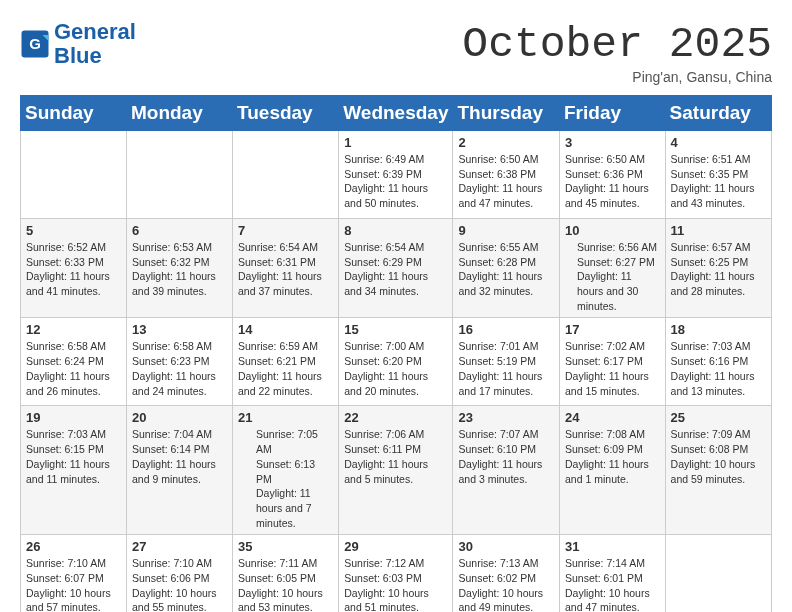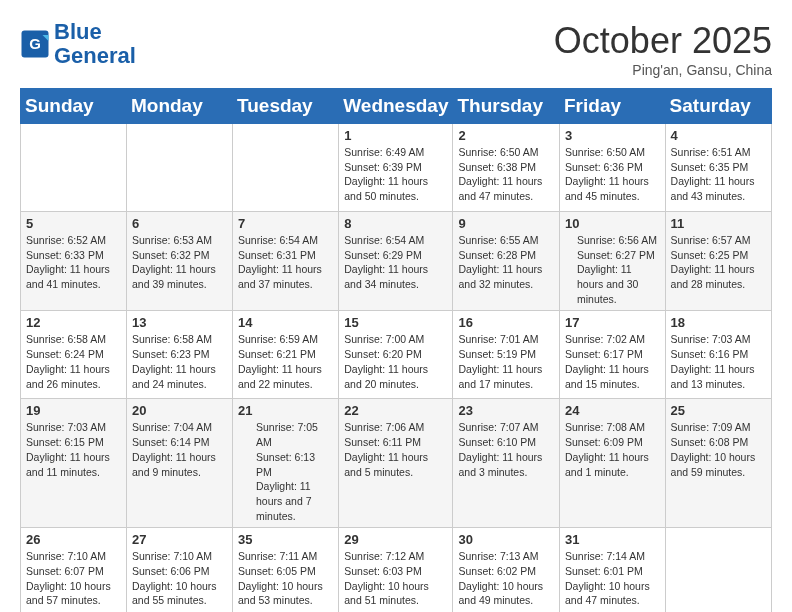--- a/index.html
+++ b/index.html
@@ -28,23 +28,24 @@
     }
     .logo-icon {
       width: 30px;
       height: 30px;
       margin-right: 4px;
     }
     .title-block {
       text-align: right;
     }
     .month-title {
-      font-size: 36px;
+      font-size: 43px;
       color: #333;
       font-weight: normal;
+      font-family: Liberation Mono, monospace;
     }
     .subtitle {
       font-size: 14px;
       color: #555;
     }
     table {
       width: 100%;
       border-collapse: collapse;
       font-size: 11px;
     }
@@ -87,22 +88,22 @@
 <body>
 
 <div class="header">
   <div class="logo">
     <svg class="logo-icon" viewBox="0 0 40 40">
       <rect x="2" y="2" width="36" height="36" rx="4" fill="#1a5fa8"></rect>
       <text x="20" y="26" text-anchor="middle" fill="white" font-size="20" font-weight="bold">G</text>
       <polygon points="30,8 38,8 38,16" fill="#4db8e8"></polygon>
     </svg>
     <div class="logo-text">
+      <div>General</div>
       <div>Blue</div>
-      <div>General</div>
     </div>
   </div>
   <div class="title-block">
     <div class="month-title">October 2025</div>
     <div class="subtitle">Ping'an, Gansu, China</div>
   </div>
 </div>
 
 <table>
   <thead>

